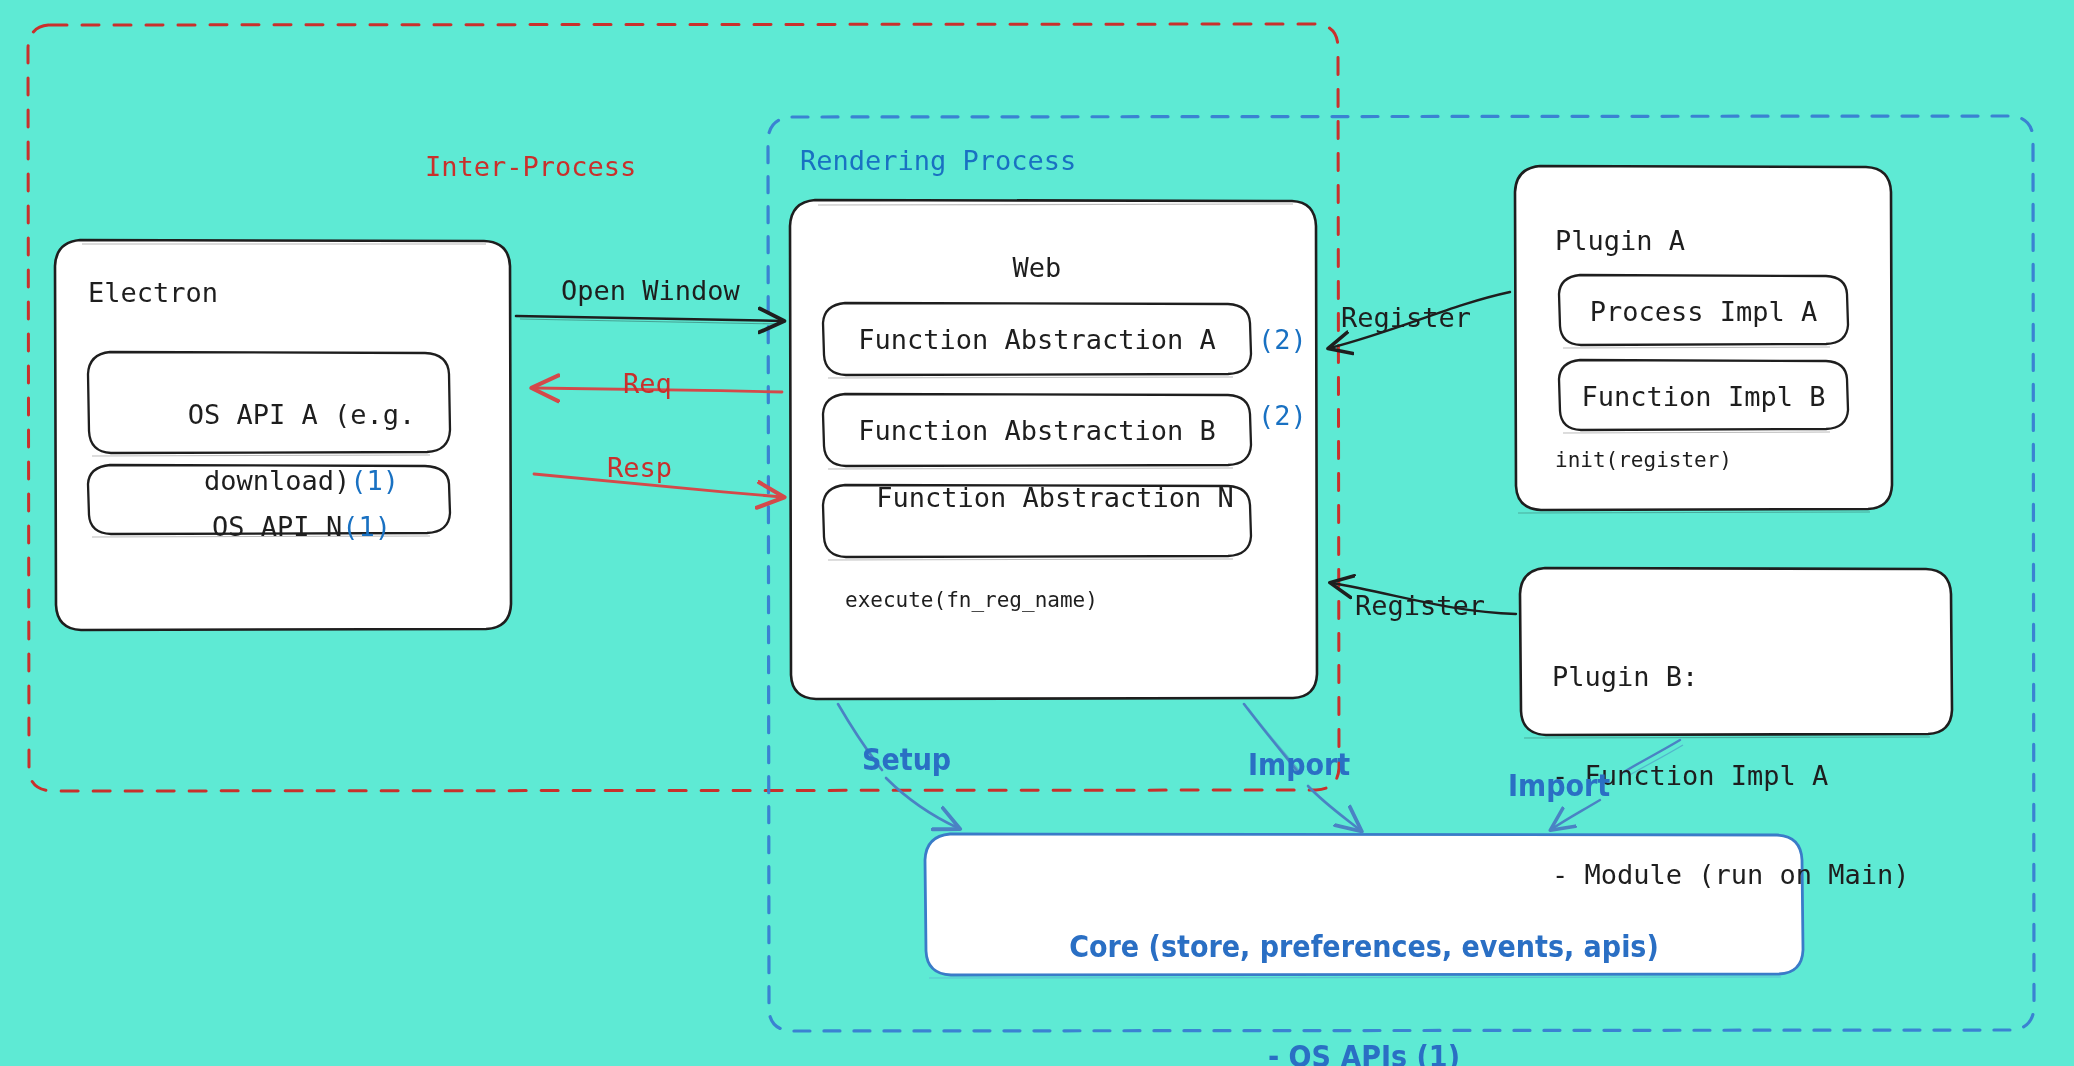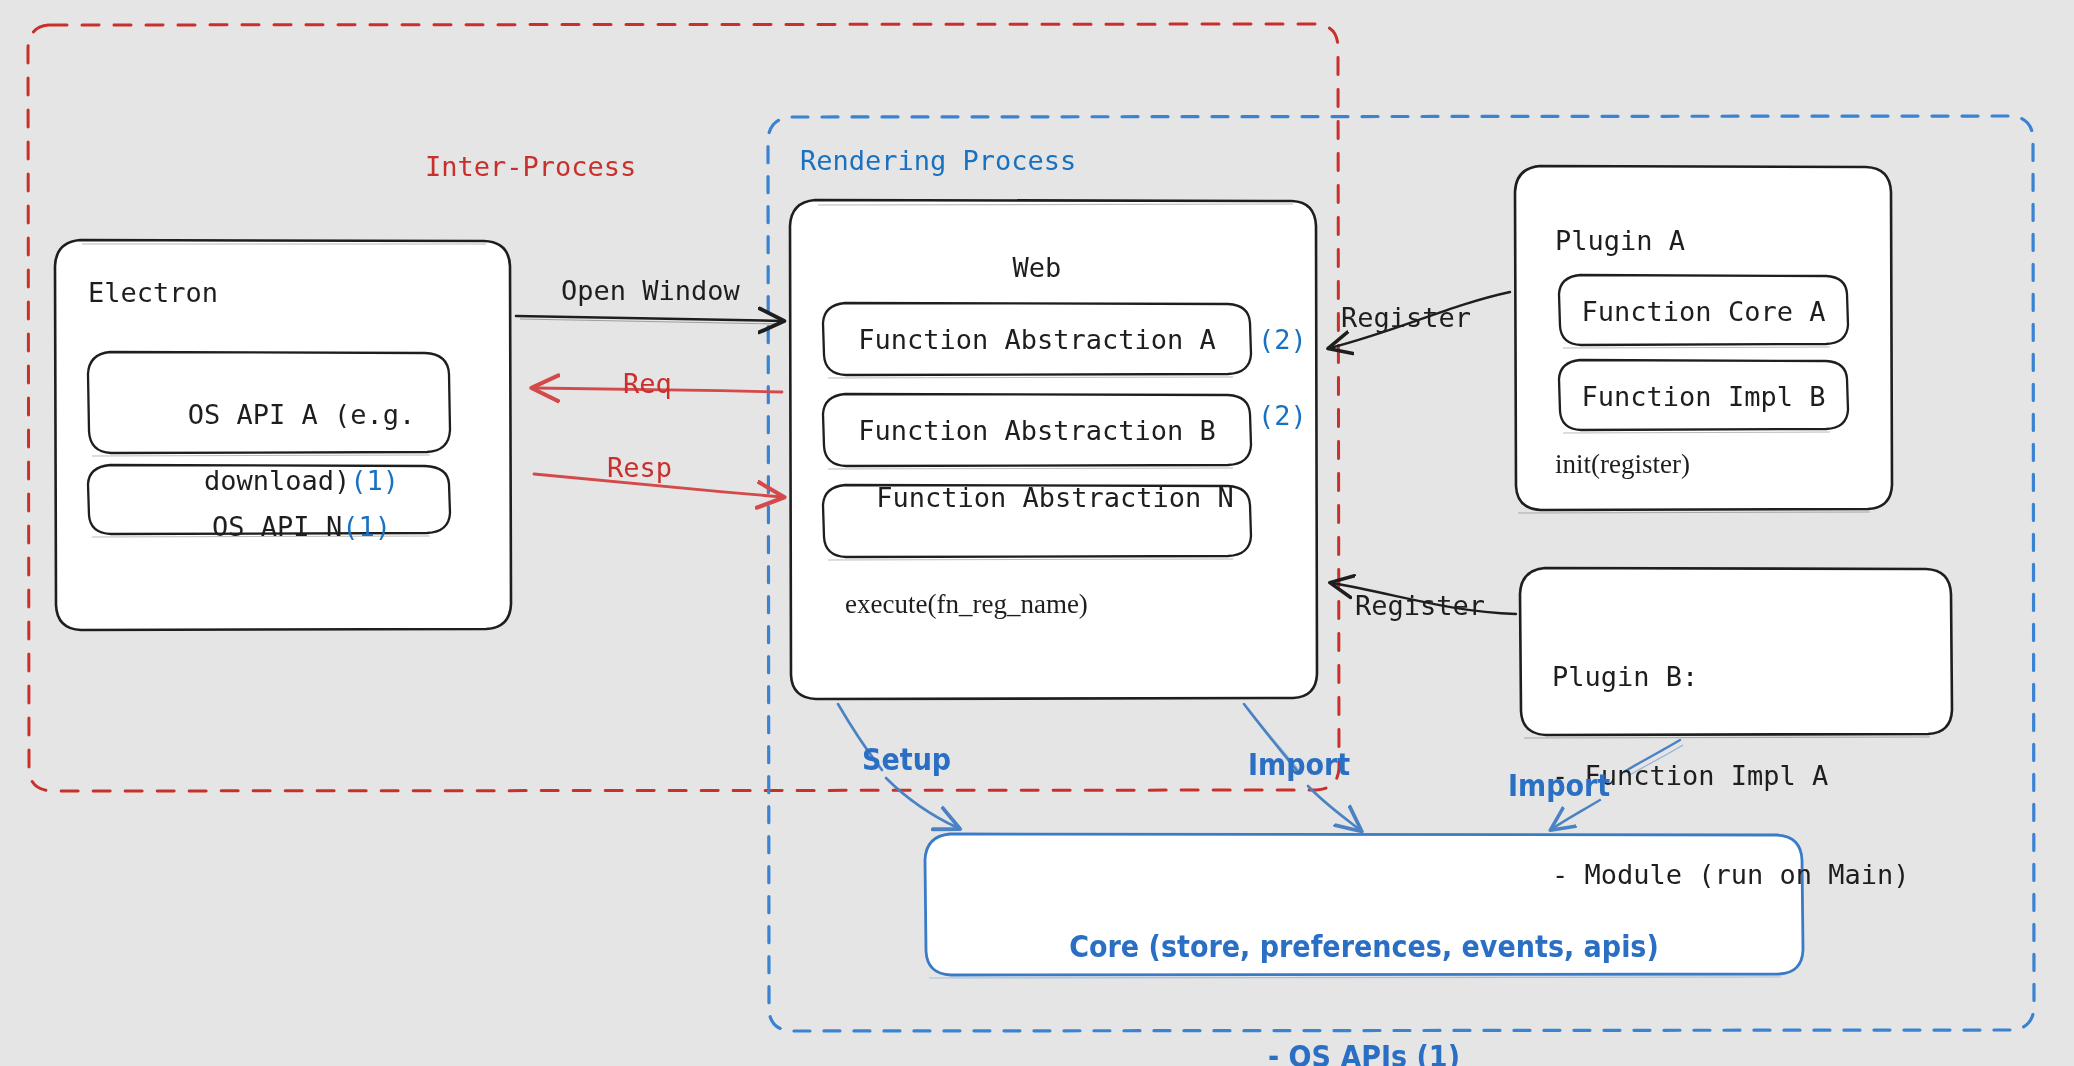--- a/index.html
+++ b/index.html
@@ -4,21 +4,21 @@
 <style>
   html, body {
     margin: 0;
     padding: 0;
     background: #ffffff;
   }
   #stage {
     position: relative;
     width: 2074px;
     height: 1066px;
-    background: #e5e5e5;
+    background: #5eead4;
     overflow: hidden;
     font-family: "DejaVu Sans Mono", monospace;
   }
   #stage svg {
     position: absolute;
     top: 0;
     left: 0;
     width: 2074px;
     height: 1066px;
   }
@@ -29,21 +29,21 @@
     line-height: 1.22;
     color: #1e1e1e;
   }
   .c-blue   { color: #1971c2; }
   .c-red    { color: #c9302c; }
   .c-core   { color: #2a6fc4; font-family: "DejaVu Sans Condensed", "Liberation Sans Narrow", "DejaVu Sans", sans-serif; font-weight: bold; }
   .t-center { text-align: center; }
   .t-left   { text-align: left; }
   .fs-box-title { font-size: 27px; }
   .fs-item      { font-size: 27px; }
-  .fs-note      { font-size: 27px; font-family: Liberation Serif, serif; }
+  .fs-note      { font-size: 21px; }
   .fs-tag       { font-size: 27px; }
   .fs-edge      { font-size: 27px; }
   .fs-zone      { font-size: 27px; }
   .fs-core      { font-size: 30px; }
 </style>
 </head>
 <body>
 
 <div id="stage">
 
@@ -183,21 +183,21 @@
   <div class="lbl c-blue fs-tag t-left" style="left:1258px; top:324px; width:80px;">(2)</div>
 
   <div class="lbl fs-item t-center" style="left:823px; top:415px; width:428px;">Function Abstraction B</div>
   <div class="lbl c-blue fs-tag t-left" style="left:1258px; top:400px; width:80px;">(2)</div>
 
   <div class="lbl fs-item t-center" style="left:823px; top:482px; width:464px;">Function Abstraction N</div>
 
   <div class="lbl fs-note t-left" style="left:833px; top:588px; width:440px;margin-left:12px;">execute(fn_reg_name)</div>
 
   <div class="lbl fs-box-title t-left" style="left:1555px; top:225px; width:300px;">Plugin A</div>
-  <div class="lbl fs-item t-center" style="left:1559px; top:296px; width:289px;">Function Core A</div>
+  <div class="lbl fs-item t-center" style="left:1559px; top:296px; width:289px;">Process Impl A</div>
   <div class="lbl fs-item t-center" style="left:1559px; top:381px; width:289px;">Function Impl B</div>
   <div class="lbl fs-note t-left" style="left:1555px; top:448px; width:330px;">init(register)</div>
 
   <div class="lbl fs-item t-left" style="left:1552px; top:595px; width:400px;">
     <div>Plugin B:</div>
     <div>- Function Impl A</div>
     <div>- Module (run on Main)</div>
   </div>
 
   <div class="lbl c-core fs-core t-center" style="left:930px; top:856px; width:868px;">

